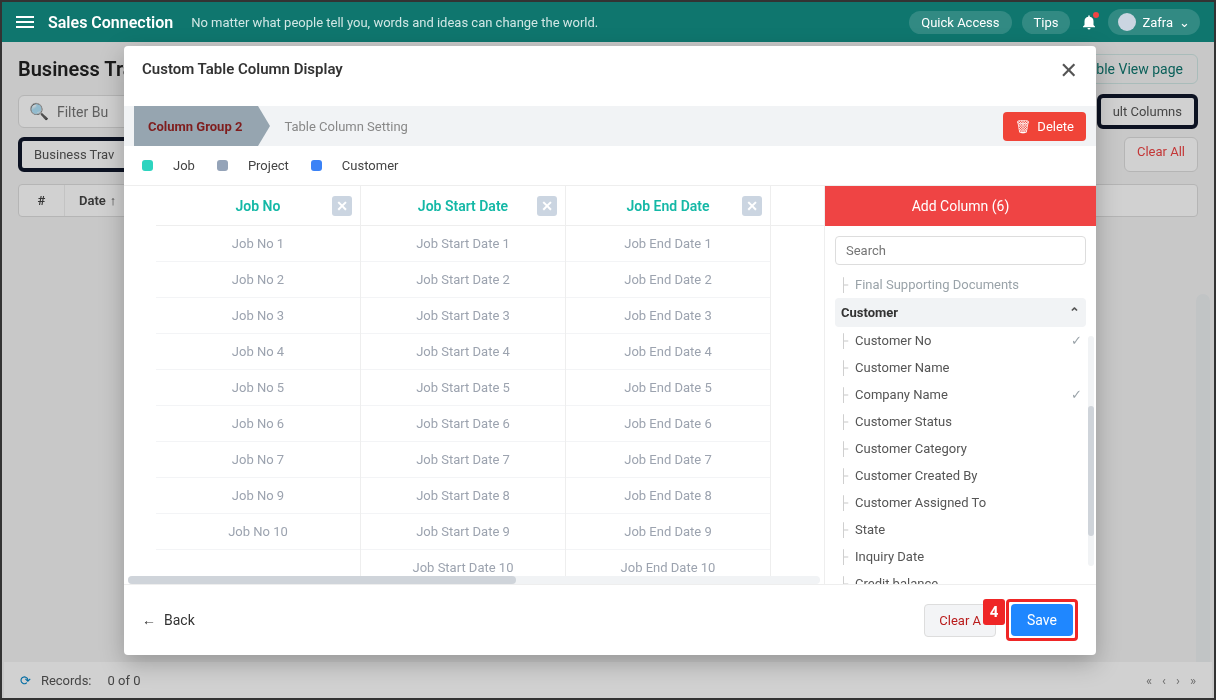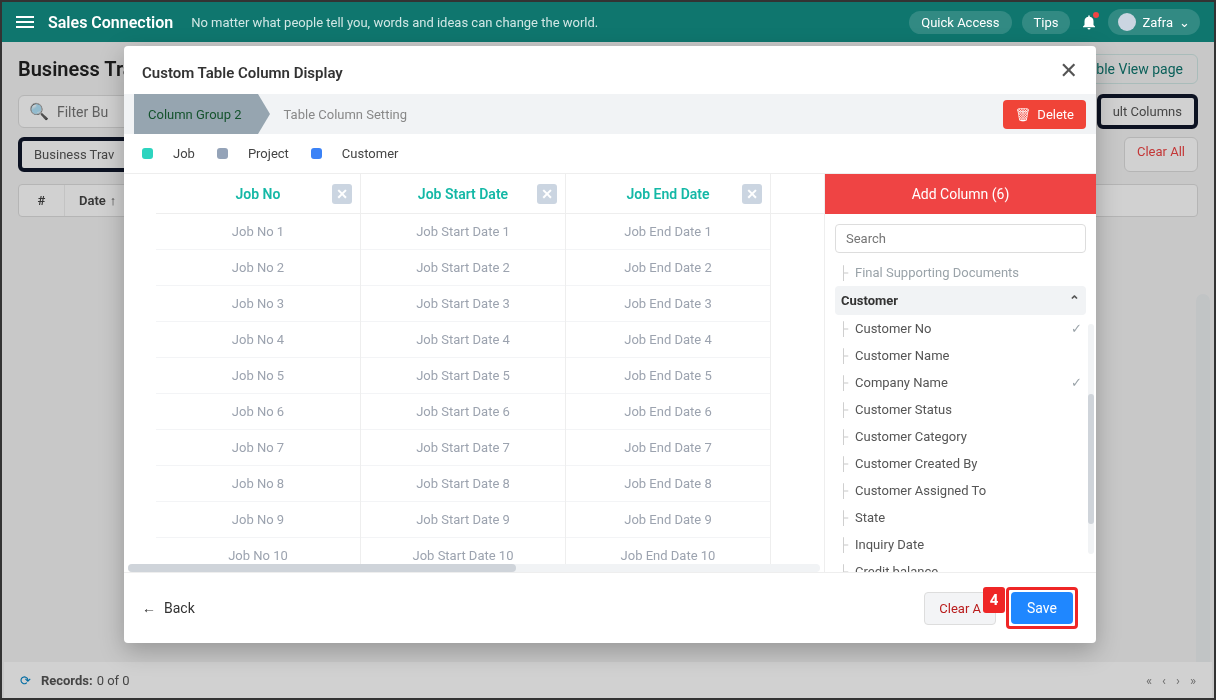--- a/index.html
+++ b/index.html
@@ -35,26 +35,26 @@
   .st-head:first-child { width: 46px; justify-content: center;}
   .footer-bar { position: absolute; bottom: 0; left: 2px; right: 2px; height: 36px; display: flex; align-items: center; padding: 0 16px; font-size: 13px; color: #555; background: #fff; }
   .footer-bar .refresh { color: #0284c7; margin-right: 10px; cursor: pointer; }
   .pager { margin-left: auto; display: flex; gap: 10px; color: #888; }
 
   
   .overlay { position: absolute; inset: 40px 0 0 0; background: rgba(0,0,0,0.18); }
 
   
   .modal { position: absolute; top: 44px; left: 122px; width: 972px; background: #fff; border-radius: 4px; box-shadow: 0 8px 24px rgba(0,0,0,0.25); display: flex; flex-direction: column; overflow: hidden; }
-  .modal-header { display: flex; align-items: flex-end; padding: 14px 18px 12px; }
+  .modal-header { display: flex; align-items: flex-start; padding: 14px 18px 24px; }
   .modal-title { font-size: 15px; font-weight: 600; color: #333; flex: 1; }
   .modal-close { font-size: 22px; color: #555; cursor: pointer; line-height: 1; }
 
   .breadcrumb-bar { background: #f1f3f5; height: 40px; display: flex; align-items: center; padding: 0 10px; position: relative; }
-  .crumb-active { background: #96a5b0; color: #14532d; font-size: 13px; font-weight: 400; padding: 10px 16px 10px 14px; position: relative; height:40px; display:flex; align-items:center; }
+  .crumb-active { background: #96a5b0; color: #7f1d1d; font-size: 13px; font-weight: 700; padding: 10px 16px 10px 14px; position: relative; height:40px; display:flex; align-items:center; }
   .crumb-active::after { content:""; position:absolute; right:-12px; top:0; border-left:12px solid #96a5b0; border-top:20px solid transparent; border-bottom:20px solid transparent; }
   .crumb-step { color: #888; font-size: 13px; margin-left: 26px; cursor: pointer; }
   .delete-btn { margin-left: auto; background: #f04438; color: #fff; border: none; border-radius: 4px; padding: 7px 12px; font-size: 13px; display: flex; align-items: center; gap: 6px; cursor: pointer; }
 
   .legend-row { display: flex; gap: 22px; padding: 12px 18px; font-size: 13px; color: #444; border-bottom: 1px solid #eee; }
   .legend-item { display: flex; align-items: center; gap: 20px; }
   .swatch { width: 11px; height: 11px; border-radius: 3px; }
 
   .columns-area { display: flex; height: 398px; }
   .columns-scroll { flex: 1; overflow: hidden; position: relative; padding-left: 32px; }
@@ -142,21 +142,21 @@
     <div class="st-head">
         <span>Date</span>
         <span>↑</span>
       </div>
   </div>
   <div class="page-vscroll"></div>
 </div>
 
 <div class="footer-bar">
   <span class="refresh">⟳</span>
-  <span style="font-weight:700;margin-right:4px">Records:</span>
+  <span style="font-weight:400;margin-right:16px">Records:</span>
   <span>0  of  0</span>
   <div class="pager">
     <span>«</span>
     <span>‹</span>
     <span>›</span>
     <span>»</span>
   </div>
 </div>
 
 <div class="overlay"></div>
@@ -199,21 +199,20 @@
               <span>Job No</span>
               <span class="xicon">✕</span>
             </div>
             <div class="col-cell">Job No 1</div>
             <div class="col-cell">Job No 2</div>
             <div class="col-cell">Job No 3</div>
             <div class="col-cell">Job No 4</div>
             <div class="col-cell">Job No 5</div>
             <div class="col-cell">Job No 6</div>
             <div class="col-cell">Job No 7</div>
-            <div class="col-cell">Job No 8</div>
             <div class="col-cell">Job No 9</div>
             <div class="col-cell">Job No 10</div>
           </div>
           <div class="col">
             <div class="col-header">
               <span>Job Start Date</span>
               <span class="xicon">✕</span>
             </div>
             <div class="col-cell">Job Start Date 1</div>
             <div class="col-cell">Job Start Date 2</div>

